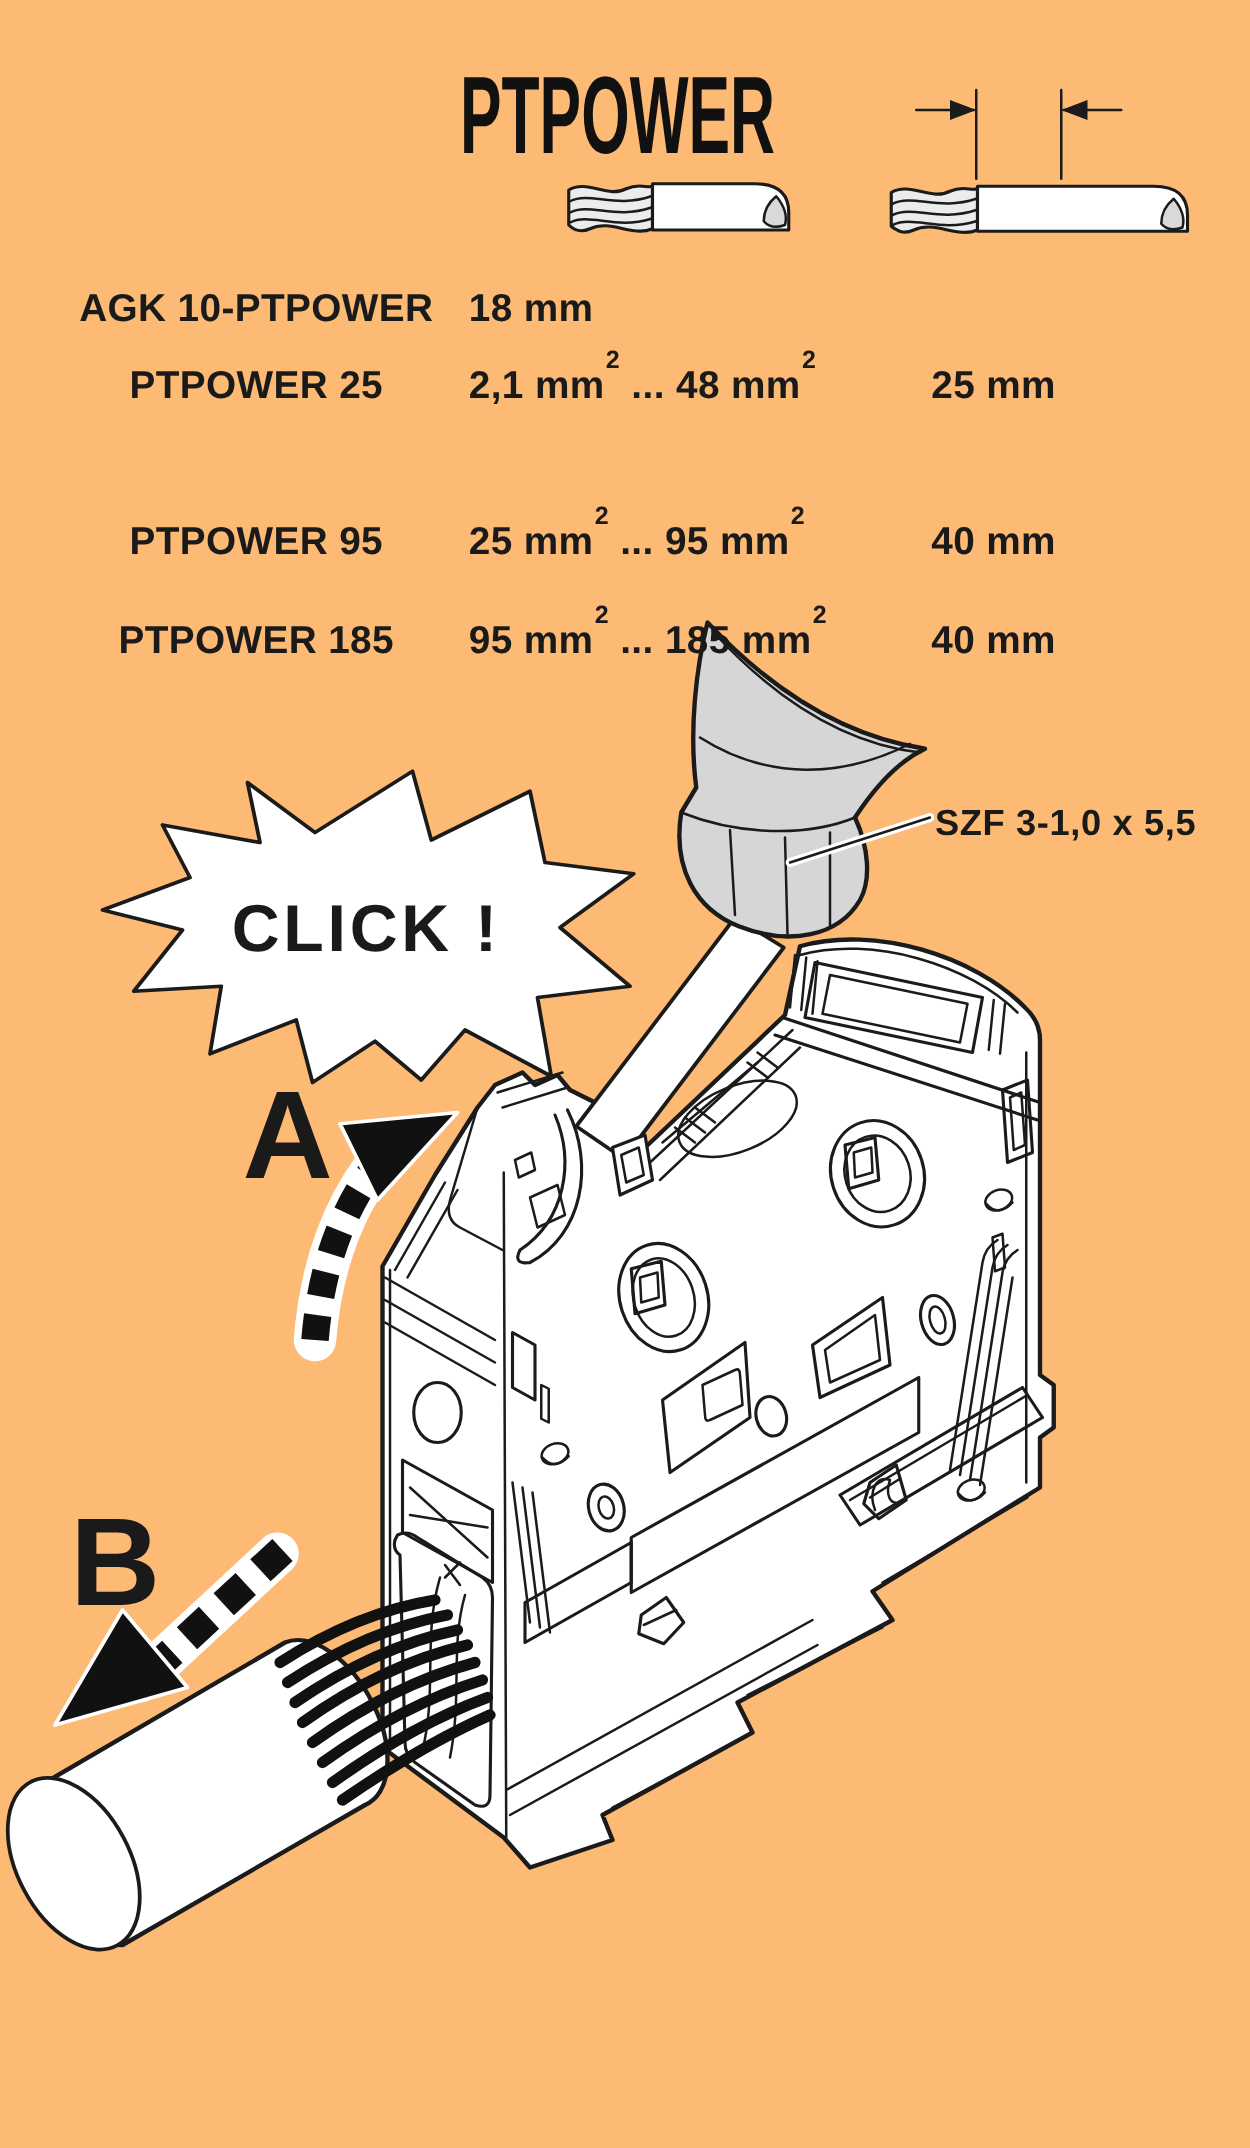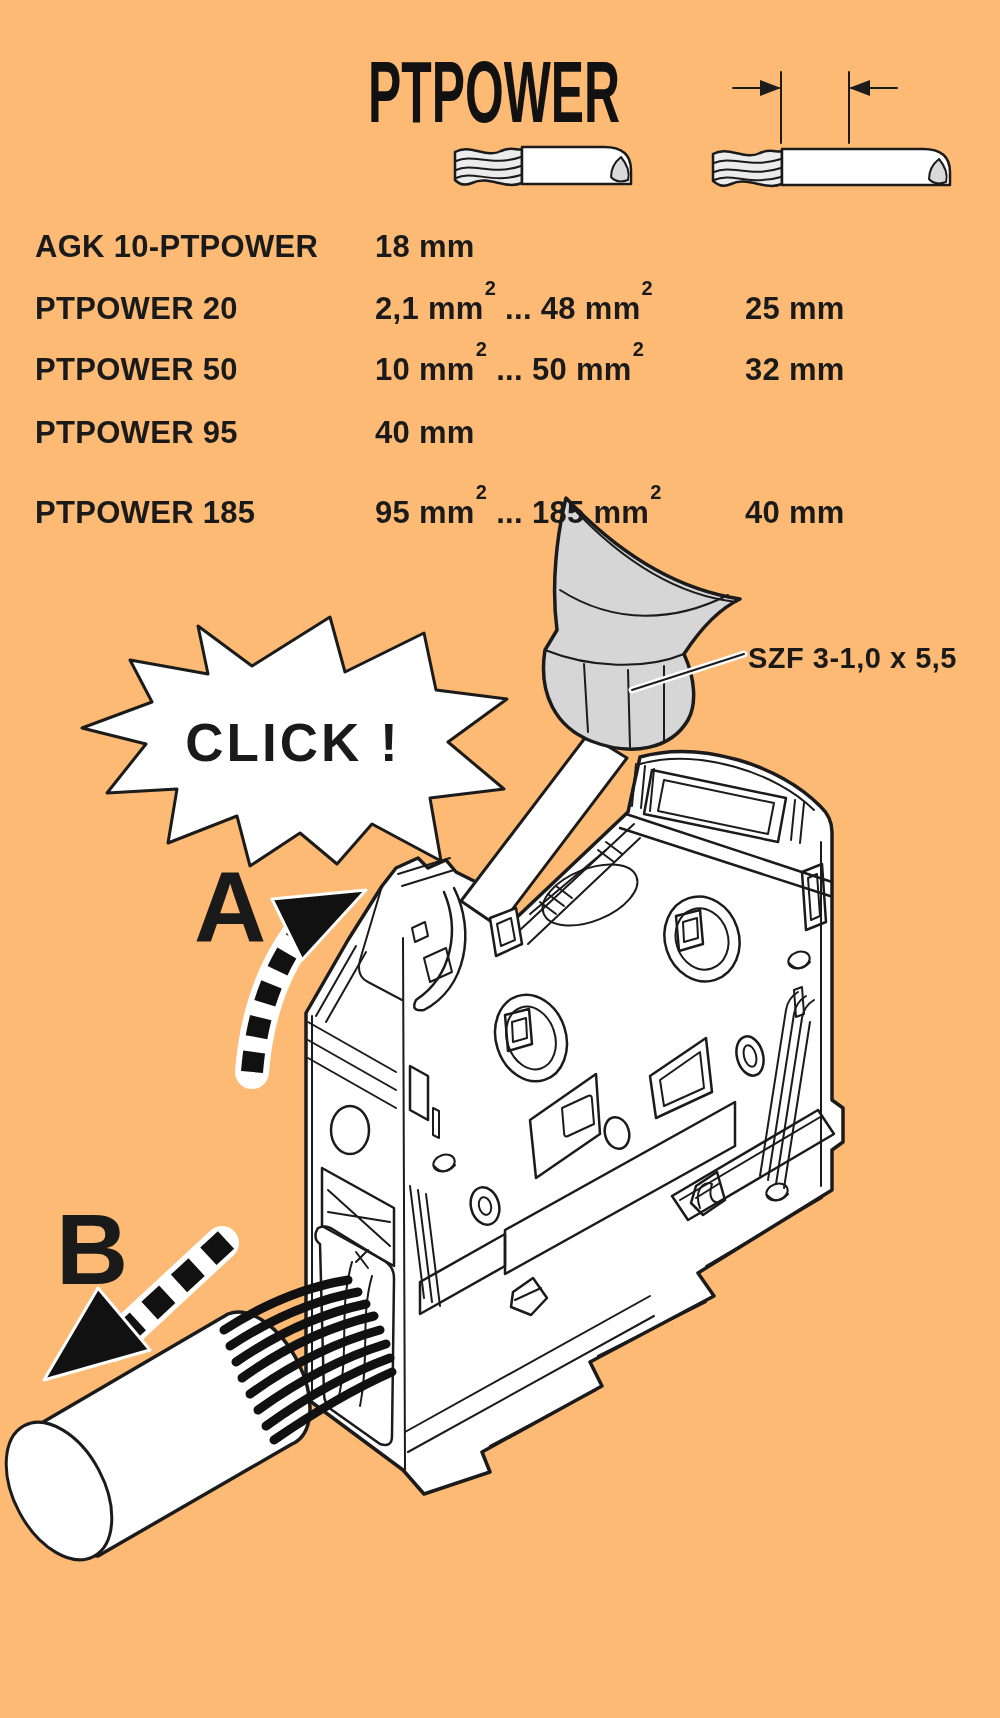--- a/index.html
+++ b/index.html
@@ -2,21 +2,21 @@
 <html><head>
 <meta charset="utf-8">
 <style>
   html,body{margin:0;padding:0;background:#fff;}
   .page{position:relative;width:1000px;height:1718px;background:#fdba74;overflow:hidden;
         font-family:"Liberation Sans", sans-serif;color:#1a1a1a;}
   .page svg{position:absolute;left:0;top:0;width:1000px;height:1718px;
         font-family:"Liberation Sans", sans-serif;}
   .trow{position:absolute;left:35px;width:940px;display:flex;align-items:baseline;
         font-weight:bold;font-size:31px;white-space:nowrap;letter-spacing:0.3px;}
-  .c-prod{width:340px;}
+  .c-prod{width:340px;text-align:center;}
   .c-range{width:370px;}
   .c-len{width:180px;}
   sup.sq{font-size:20px;position:relative;top:-13px;margin-left:1px;}
   .ell{margin:0 9px;}
   .r1{top:229px}.r2{top:290px}.r3{top:351px}.r4{top:415px}.r5{top:494px}
 </style>
 </head>
 <body>
 
 <div class="page">
@@ -227,31 +227,27 @@
       </g>
 
     </g>
   </svg>
 
   <div class="trow r1">
     <span class="c-prod">AGK 10-PTPOWER</span>
     <span class="c-len">18 mm</span>
   </div>
   <div class="trow r2">
-    <span class="c-prod">PTPOWER 20</span>
+    <span class="c-prod">PTPOWER 25</span>
     <span class="c-range"><span>2,1 mm</span><sup class="sq">2</sup><span class="ell">...</span><span>48 mm</span><sup class="sq">2</sup></span>
     <span class="c-len">25 mm</span>
   </div>
-  <div class="trow r3">
-    <span class="c-prod">PTPOWER 50</span>
-    <span class="c-range"><span>10 mm</span><sup class="sq">2</sup><span class="ell">...</span><span>50 mm</span><sup class="sq">2</sup></span>
-    <span class="c-len">32 mm</span>
-  </div>
   <div class="trow r4">
     <span class="c-prod">PTPOWER 95</span>
+    <span class="c-range"><span>25 mm</span><sup class="sq">2</sup><span class="ell">...</span><span>95 mm</span><sup class="sq">2</sup></span>
     <span class="c-len">40 mm</span>
   </div>
   <div class="trow r5">
     <span class="c-prod">PTPOWER 185</span>
     <span class="c-range"><span>95 mm</span><sup class="sq">2</sup><span class="ell">...</span><span>185 mm</span><sup class="sq">2</sup></span>
     <span class="c-len">40 mm</span>
   </div>
 
 </div>
 

